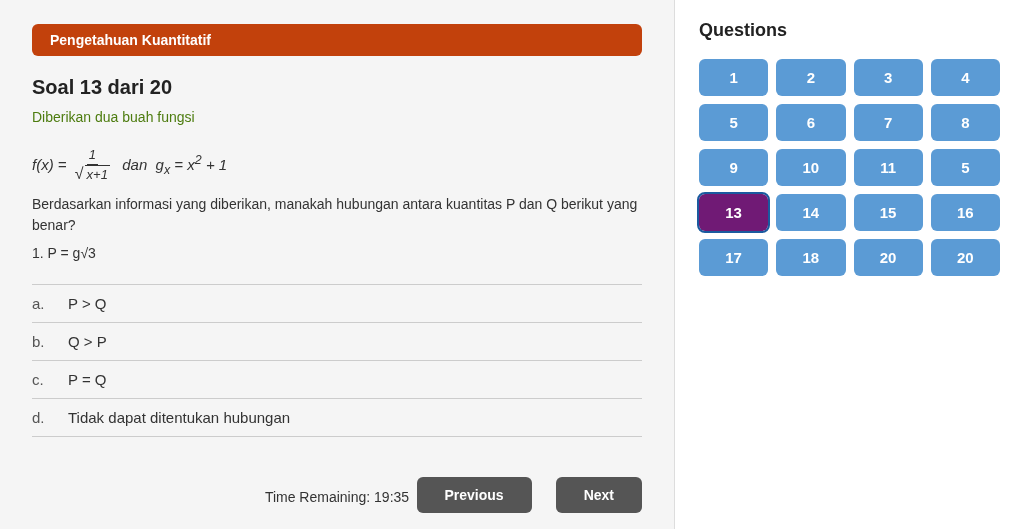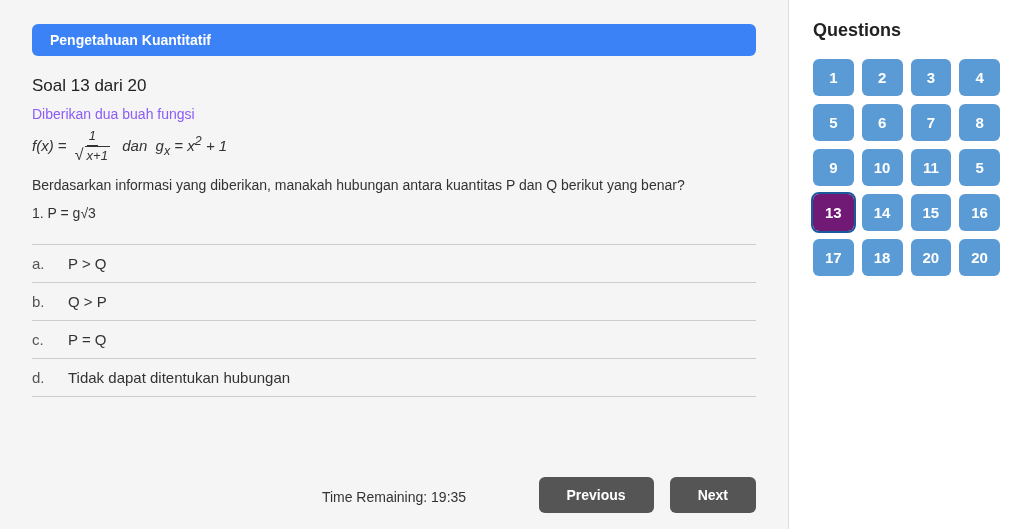--- a/index.html
+++ b/index.html
@@ -13,39 +13,39 @@
     .main-content {
       flex: 1;
       background: #f5f5f5;
       padding: 24px 32px;
       display: flex;
       flex-direction: column;
       position: relative;
     }
     .category-badge {
       display: inline-block;
-      background: #3b82f6;
+      background: #c2410c;
       color: white;
       padding: 8px 18px;
       border-radius: 6px;
       font-size: 14px;
       font-weight: 600;
       margin-bottom: 20px;
       cursor: pointer;
     }
     .question-number {
-      font-size: 17px;
-      font-weight: 400;
+      font-size: 20px;
+      font-weight: 700;
       color: #222;
       margin-bottom: 10px;
     }
     .question-intro {
       font-size: 14px;
-      color: #8b5cf6;
-      margin-bottom: 6px;
+      color: #4d7c0f;
+      margin-bottom: 22px;
     }
     .formula-line {
       font-size: 15px;
       color: #333;
       margin-bottom: 10px;
       display: flex;
       align-items: center;
       gap: 8px;
     }
     .fraction {
@@ -120,34 +120,34 @@
       color: #333;
       margin-top: auto;
       padding-top: 10px;
       text-align: center;
     }
     .nav-buttons {
       position: absolute;
       bottom: 16px;
       right: 32px;
       display: flex;
-      gap: 16px;
+      gap: 24px;
     }
     .btn-prev, .btn-next {
       padding: 10px 28px;
       border: none;
       border-radius: 6px;
       font-size: 14px;
       font-weight: 600;
       cursor: pointer;
       color: white;
       background: #555;
     }
     .sidebar {
-      width: 236px;
+      width: 350px;
       background: white;
       padding: 20px 24px;
       border-left: 1px solid #ddd;
       overflow-y: auto;
     }
     .sidebar-title {
       font-size: 18px;
       font-weight: 700;
       color: #222;
       margin-bottom: 18px;

